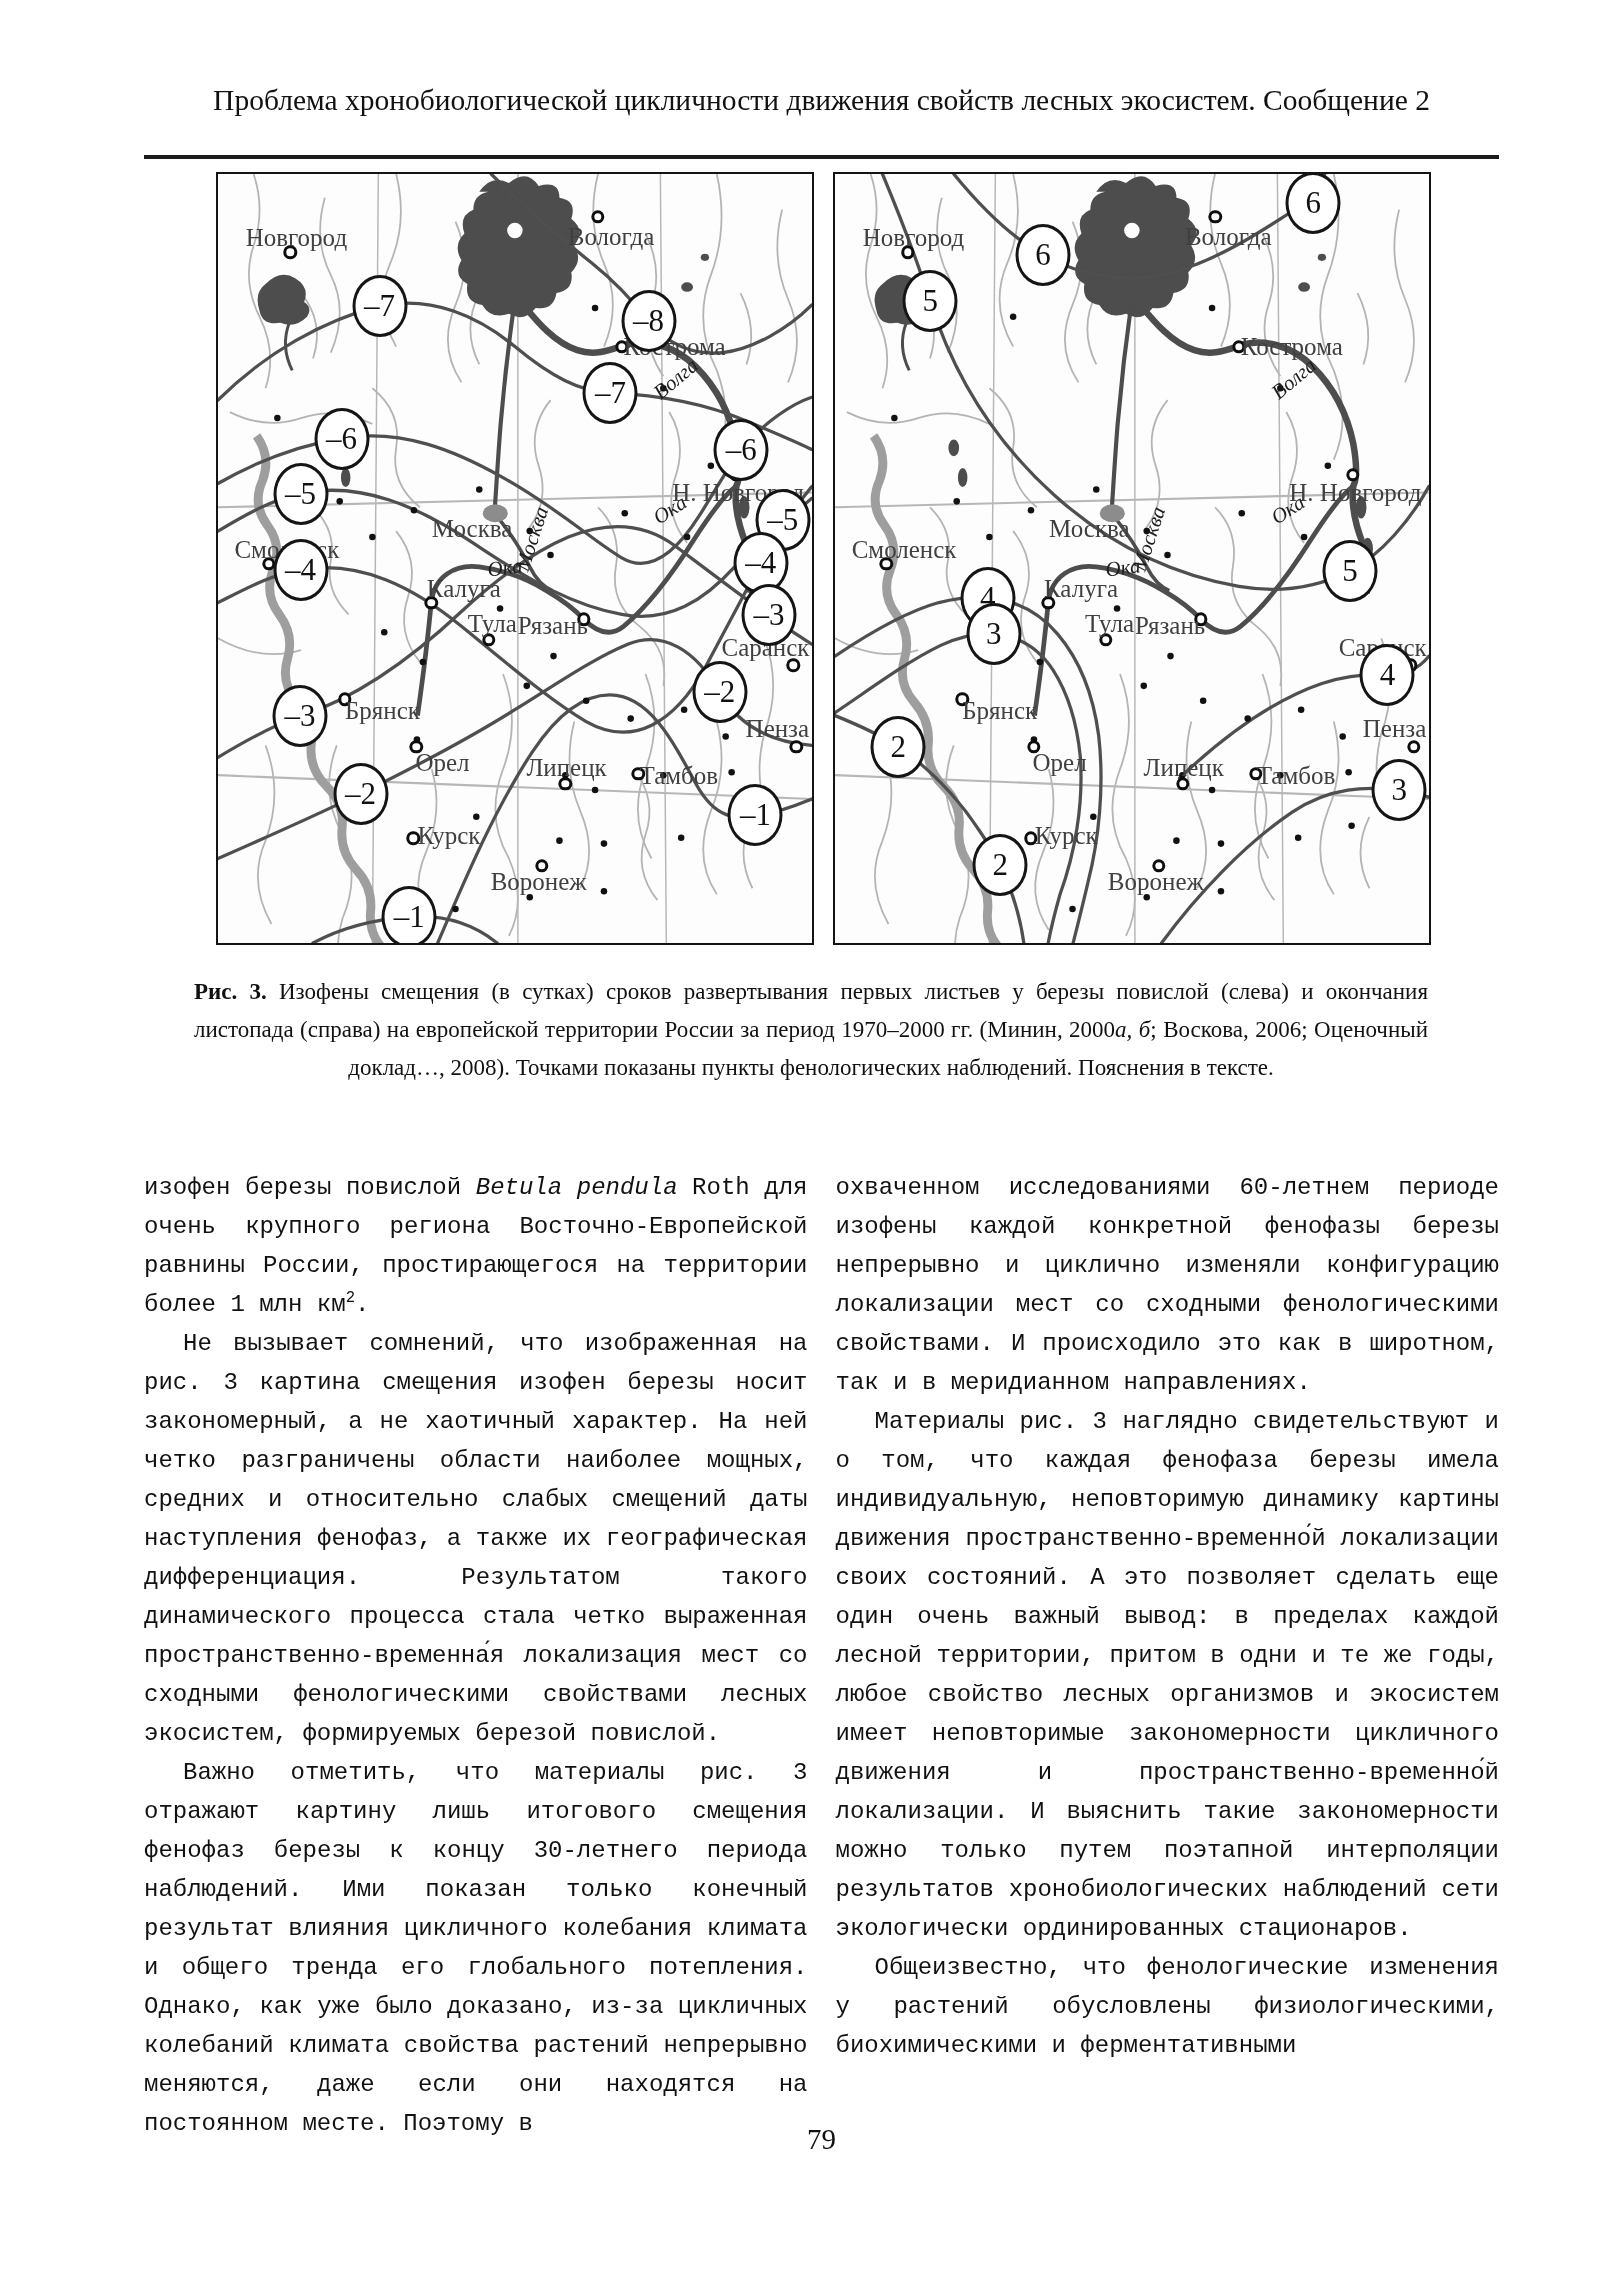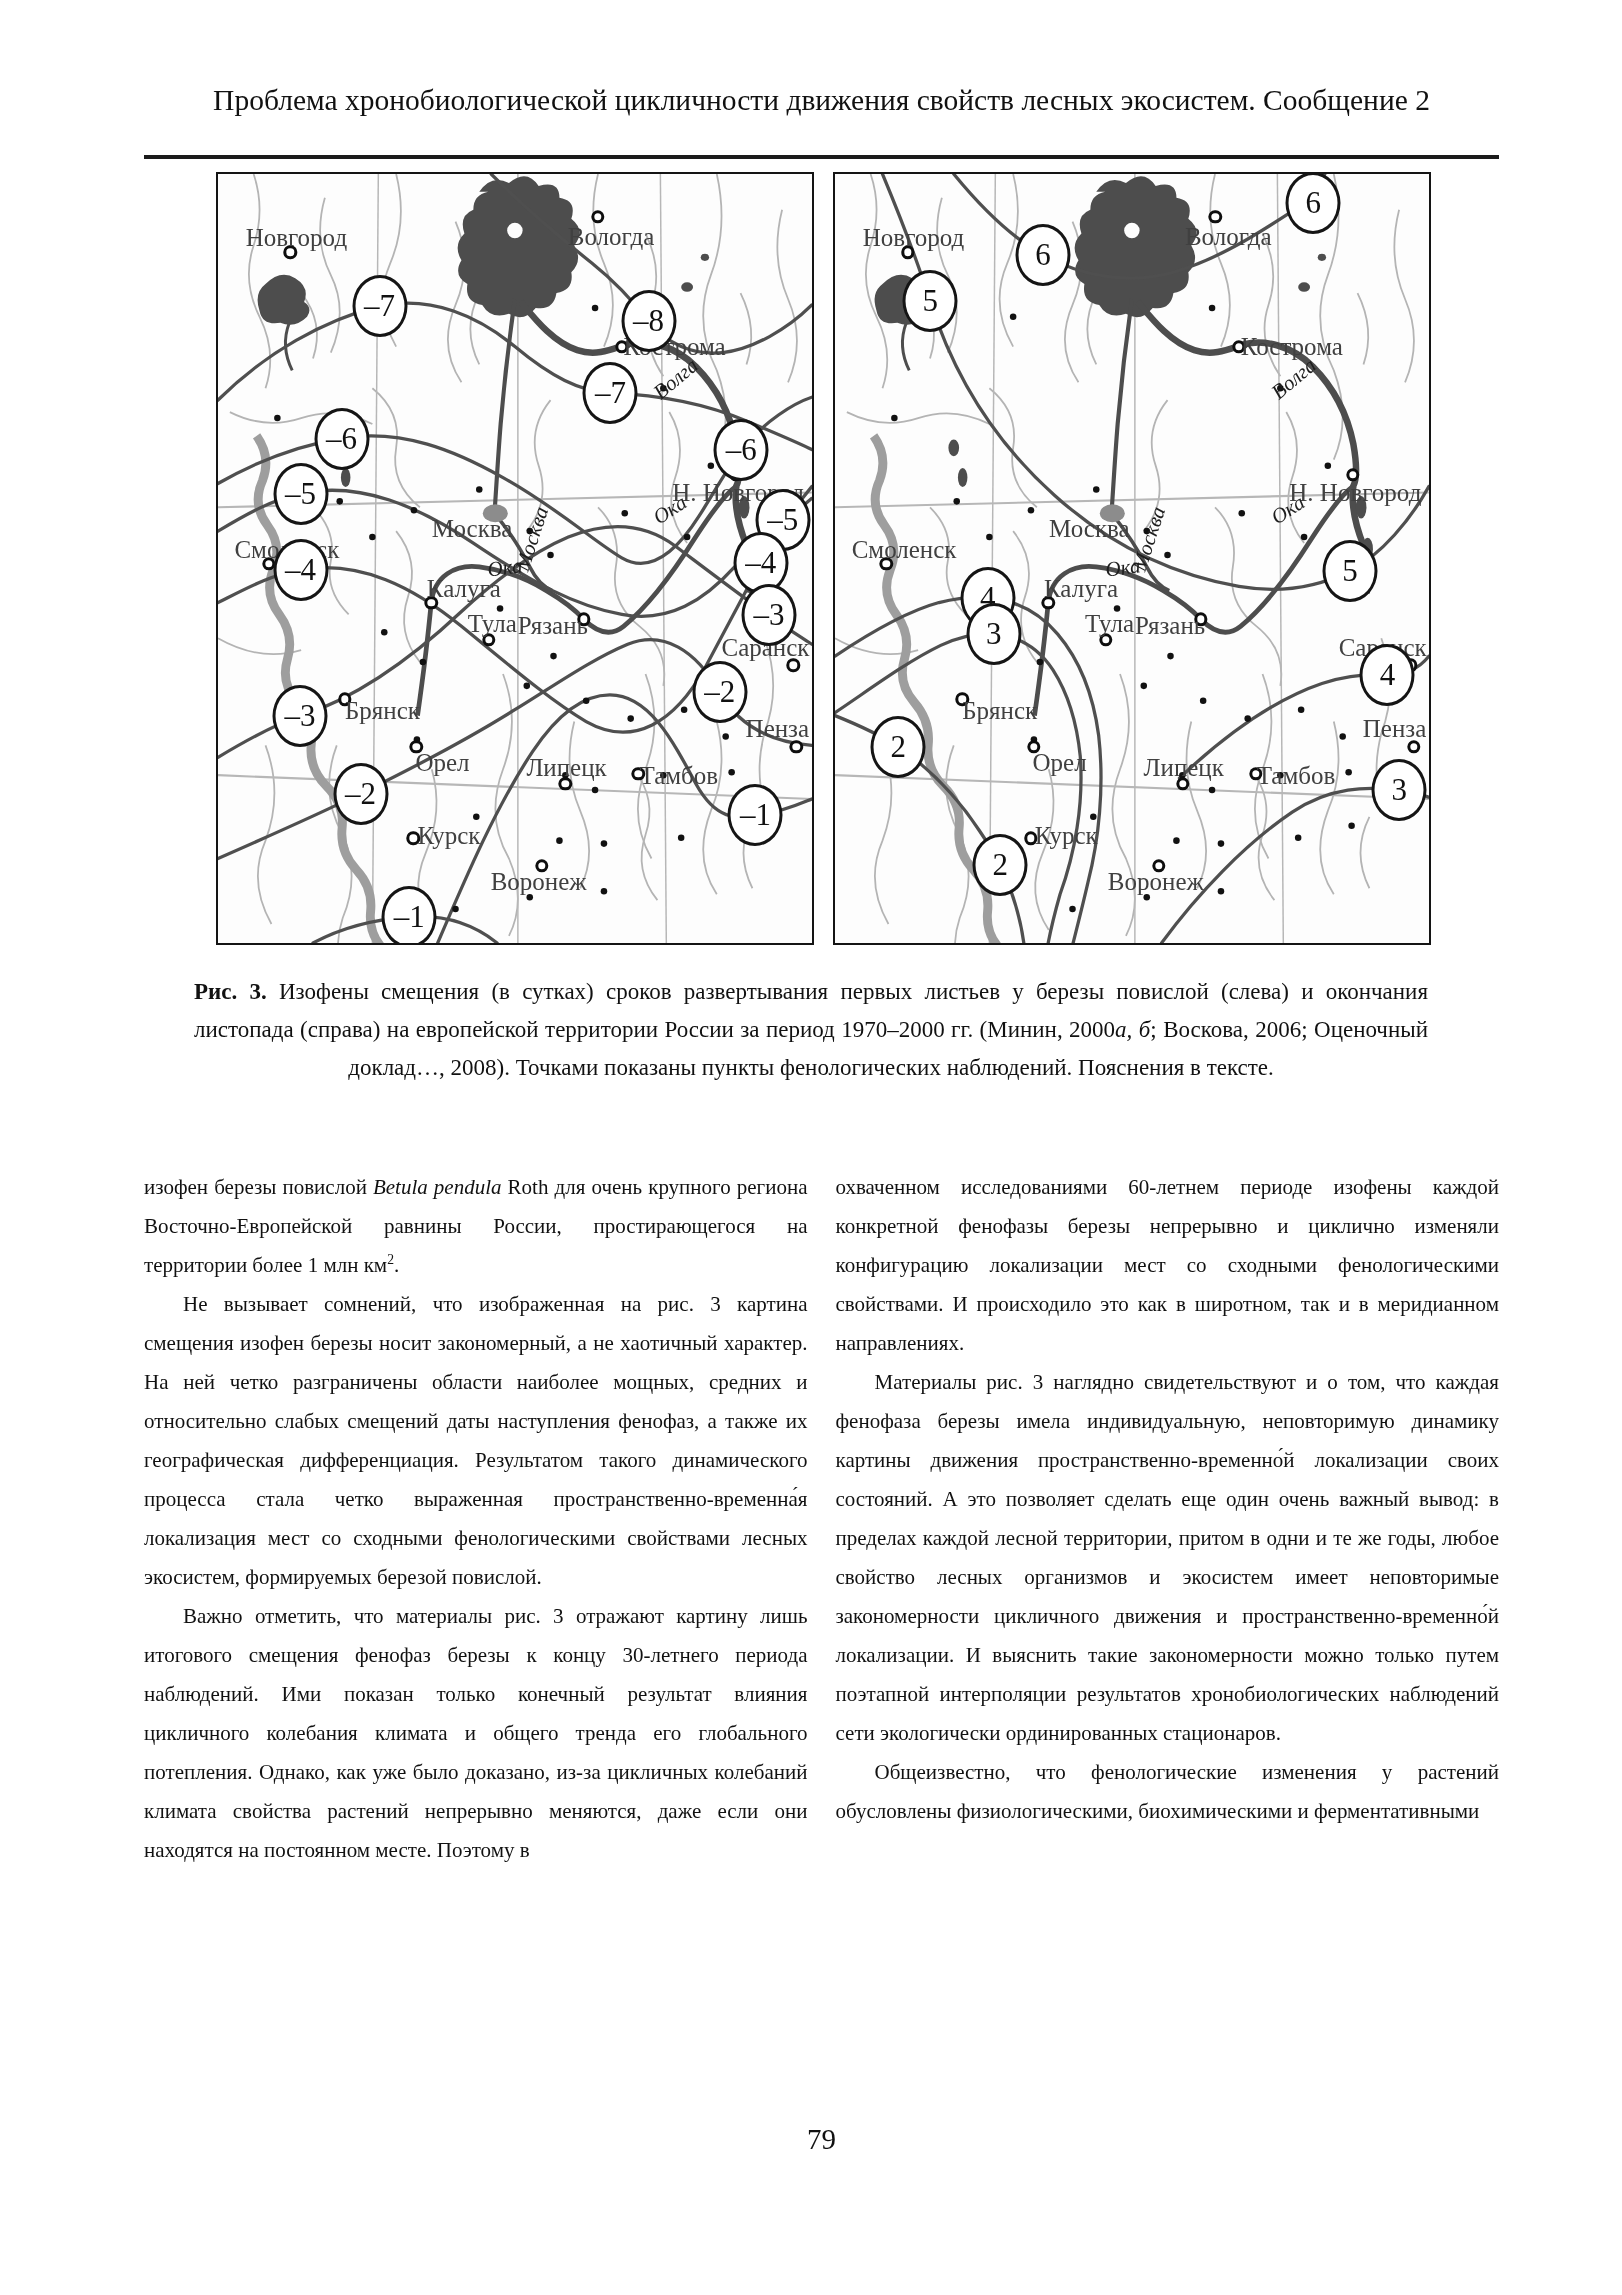--- a/index.html
+++ b/index.html
@@ -17,21 +17,21 @@
   .city-label{position:absolute;transform:translate(-50%,-50%);font-size:25px;line-height:1;
         white-space:nowrap;color:#404040;}
   .iso-label{position:absolute;width:55px;height:62px;border:3.4px solid #151515;border-radius:50%;
         background:#fff;transform:translate(-50%,-50%);display:flex;align-items:center;
         justify-content:center;font-size:31px;box-sizing:border-box;}
   .river-label{position:absolute;font-style:italic;font-size:21px;white-space:nowrap;color:#1e1e1e;}
   .caption{position:absolute;top:973px;left:194px;width:1234px;font-size:23px;line-height:38px;
         text-align:justify;text-align-last:center;}
   .caption .cap-label{font-weight:bold;}
   .columns{position:absolute;top:1168px;left:144px;width:1355px;display:flex;gap:28px;}
-  .col{width:664px;font-size:21px;line-height:39px;text-align:justify;hyphens:auto;}
+  .col{width:664px;font-size:24px;line-height:39px;text-align:justify;hyphens:auto;font-family:Liberation Mono, monospace;}
   .col p{margin:0;}
   .col p.ind{text-indent:39px;}
   .page-number{position:absolute;top:2123px;left:144px;width:1355px;text-align:center;font-size:29px;}
   sup{font-size:65%;line-height:0;}
 </style>
 </head>
 <body>
 
 <svg width="0" height="0" style="position:absolute" aria-hidden="true">
   <defs>

